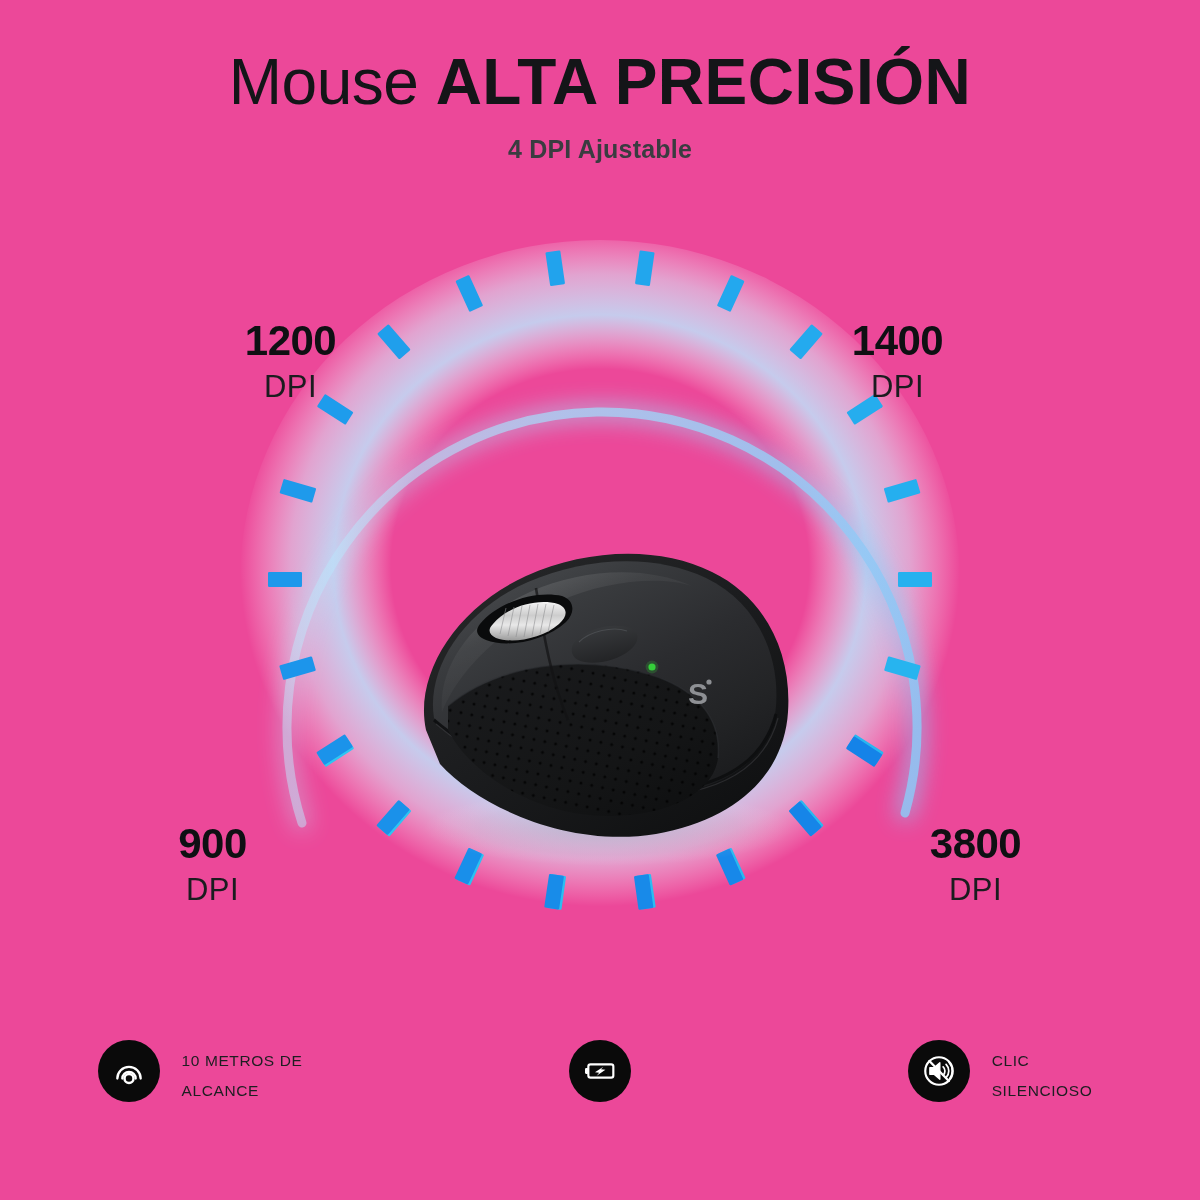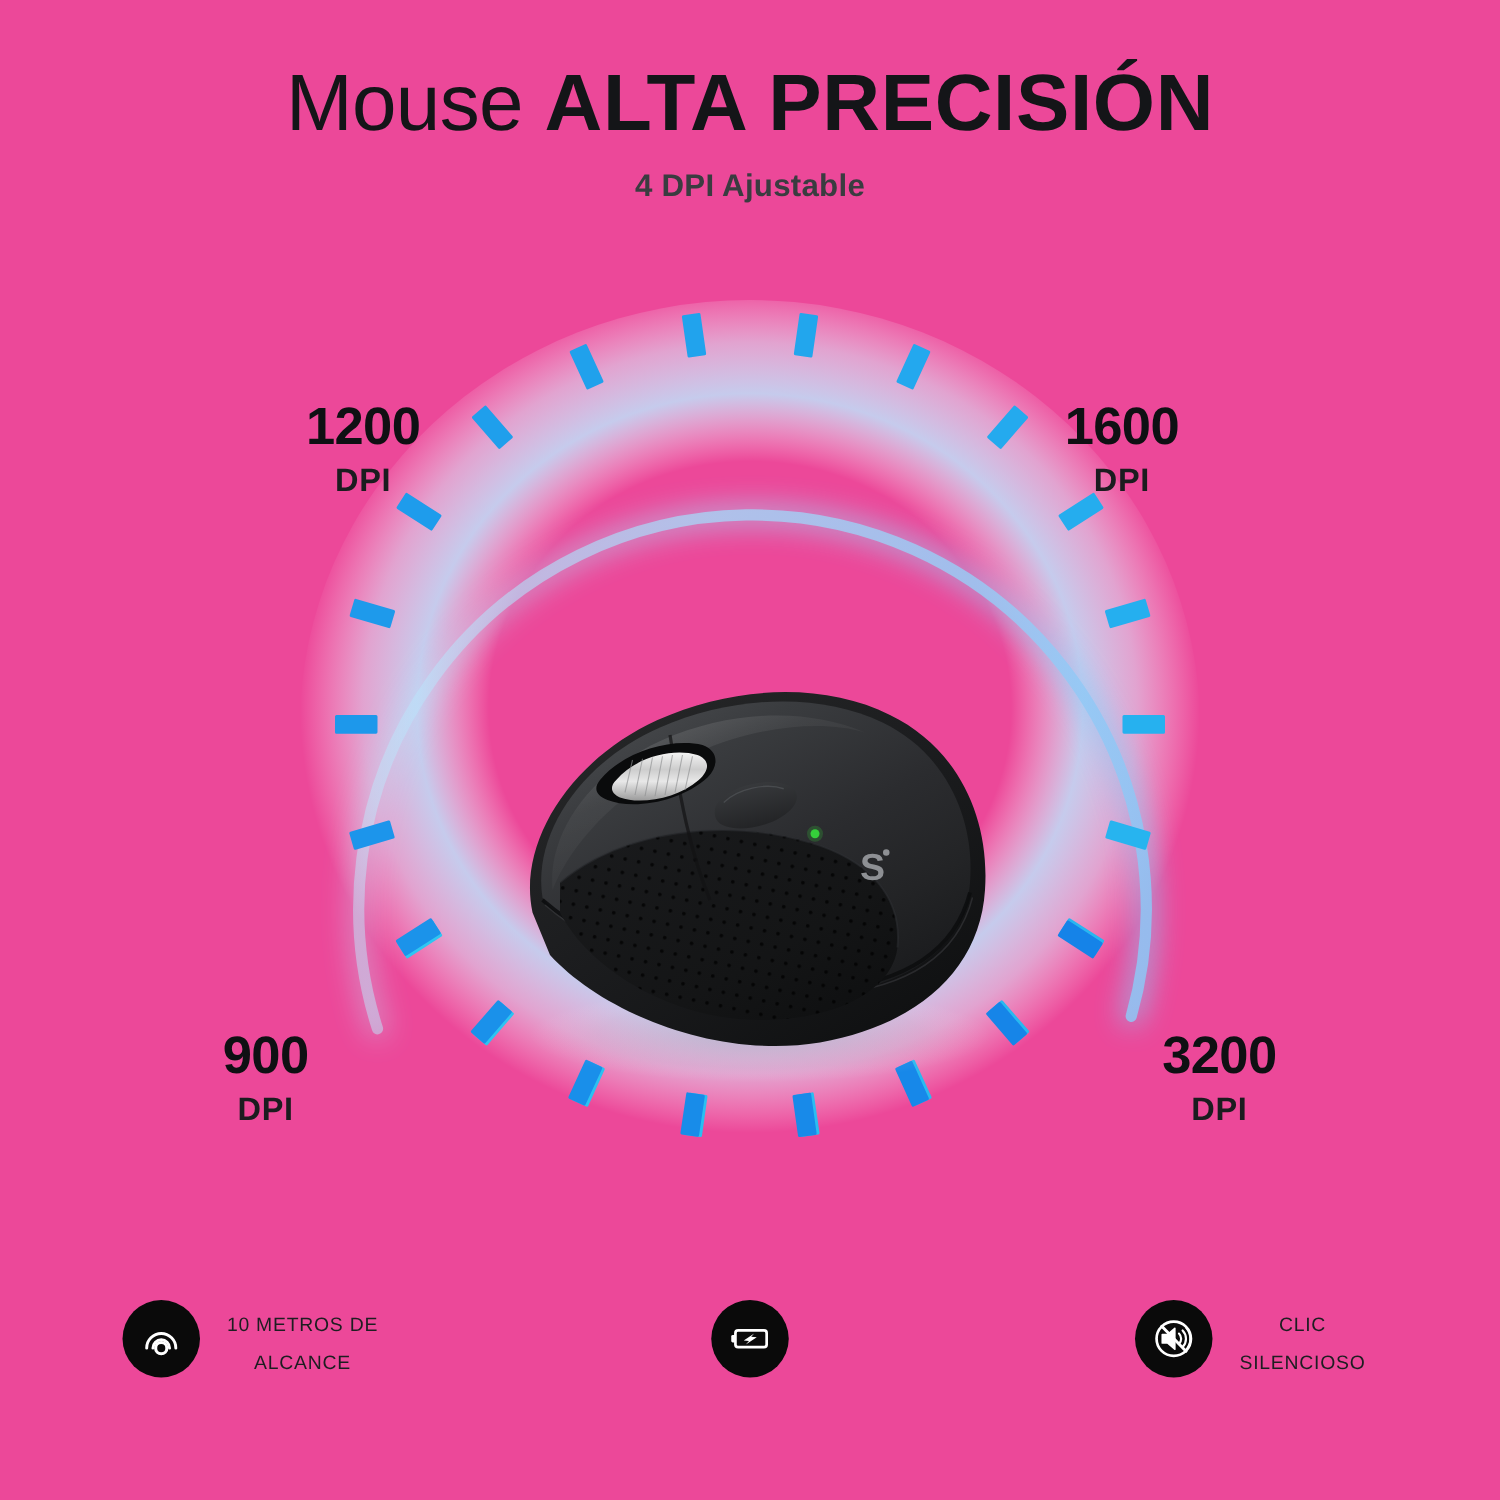--- a/index.html
+++ b/index.html
@@ -86,22 +86,22 @@
     user-select: none;
   }
   .dpi-label .val {
     font-size: 42px;
     font-weight: 700;
     color: #0f1013;
     letter-spacing: -0.5px;
     display: block;
   }
   .dpi-label .unit {
-    font-size: 26px;
-    font-weight: 700;
+    font-size: 31px;
+    font-weight: 400;
     color: #1b1c1f;
     display: block;
     margin-top: 9px;
     letter-spacing: 0.5px;
   }
   .dpi-1200 { left: 188px;  top: 80px;  width: 205px; }
   .dpi-1600 { left: 795px;  top: 80px;  width: 205px; }
   .dpi-800  { left: 110px;  top: 583px; width: 205px; }
   .dpi-3200 { left: 873px;  top: 583px; width: 205px; }
 
@@ -141,21 +141,20 @@
     display: flex;
     align-items: center;
     justify-content: center;
   }
   .feature-text {
     font-size: 15.5px;
     line-height: 1.95;
     letter-spacing: 0.6px;
     color: #1d1e21;
     text-transform: uppercase;
-    text-align: center;
     padding-top: 6px;
     max-width: 190px;
   }
   .feature-text .ln { display: block; white-space: nowrap; }
 </style>
 </head>
 <body>
 
 <div class="page">
 
@@ -232,29 +231,29 @@
             <rect x="-7.5" y="-17" width="15" height="34" rx="1.2" fill="#1685e8" transform="translate(805.22,578.97) rotate(-220.66)"></rect>
             <rect x="-7.5" y="-17" width="15" height="34" rx="1.2" fill="#1583e8" transform="translate(864.18,511.56) rotate(-237.00)"></rect>
           </g>
       </svg>
 
       <div class="dpi-label dpi-1200">
         <span class="val">1200</span>
         <span class="unit">DPI</span>
       </div>
       <div class="dpi-label dpi-1600">
-        <span class="val">1600</span>
+        <span class="val">1400</span>
         <span class="unit">DPI</span>
       </div>
       <div class="dpi-label dpi-800">
         <span class="val">900</span>
         <span class="unit">DPI</span>
       </div>
       <div class="dpi-label dpi-3200">
-        <span class="val">3200</span>
+        <span class="val">3800</span>
         <span class="unit">DPI</span>
       </div>
     </div>
 
     <div class="mouse-stage">
       <svg viewBox="0 0 520 400" width="520" height="400">
         <defs>
           <linearGradient id="topShell" x1="0.12" y1="0.05" x2="0.82" y2="0.95">
             <stop offset="0%" stop-color="#4a4c4f"></stop>
             <stop offset="22%" stop-color="#3a3c3f"></stop>

